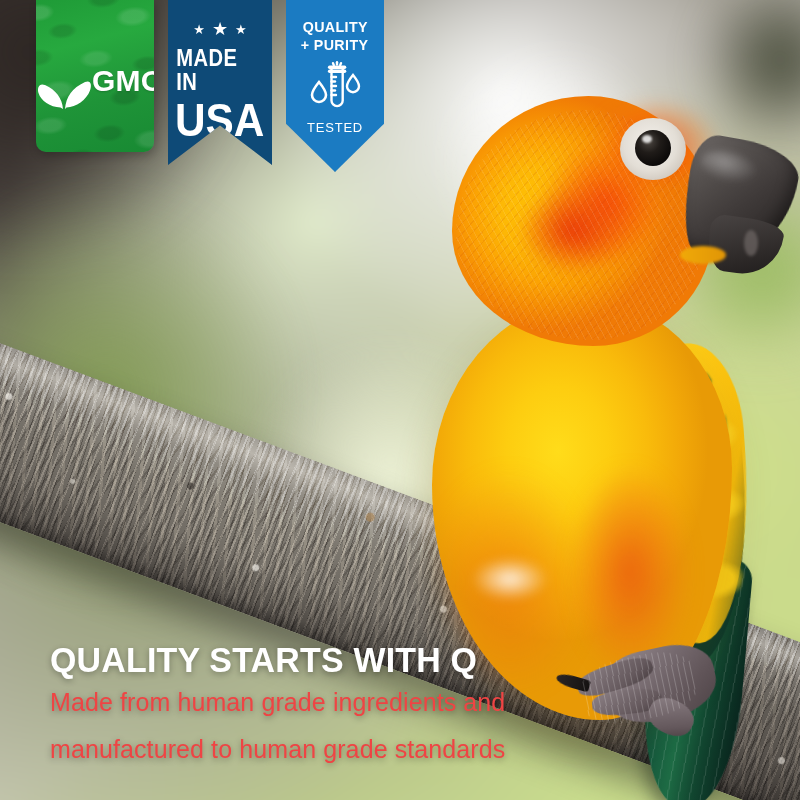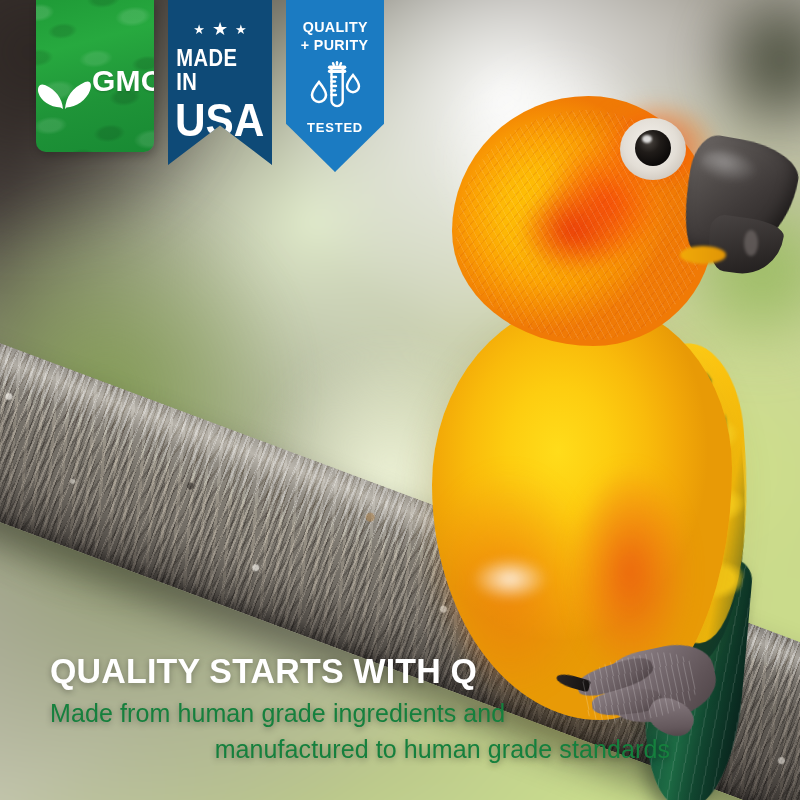--- a/index.html
+++ b/index.html
@@ -375,36 +375,36 @@
   .q-t1{
     color:#fff; font-weight:bold; font-size:15px; line-height:1.08; margin-top:19px;
     letter-spacing:.4px; transform:scaleX(.95);
   }
   .q-t2{
     color:#fff; font-weight:bold; font-size:15px; line-height:1.08; margin-top:2px;
     letter-spacing:.4px; transform:scaleX(.95);
   }
   .tube-icon{ margin-top:6px; }
   .q-t3{
-    color:#fff; font-weight:bold; font-size:13px; line-height:1; margin-top:8px; letter-spacing:.8px;
+    color:#fff; font-weight:normal; font-size:13px; line-height:1; margin-top:8px; letter-spacing:.8px;
   }
 
   
   .caption{ position:absolute; left:50px; bottom:36px; width:620px; }
   .headline{
     color:#fff; font-weight:bold; font-size:35px; line-height:1.02;
     letter-spacing:.2px; transform: scaleX(.97); transform-origin:left center;
     text-shadow: 0 2px 6px rgba(0,0,0,.30);
   }
   .sub1,.sub2{
-    color:#15803d; font-size:25px; line-height:1.22; letter-spacing:.1px;
+    color:#ef4444; font-size:25px; line-height:1.22; letter-spacing:.1px;
     text-shadow: 0 2px 6px rgba(0,0,0,.36);
   }
   .sub1{ margin-top:9px; }
-  .sub2{ margin-top:5px;text-align:right; }
+  .sub2{ margin-top:16px; }
 </style>
 </head>
 <body>
 
 <div id="stage">
 
   <div class="photo">
     <div class="bg-base"></div>
     <div class="bg-dark-top"></div>
     <div class="bg-green-left"></div>

